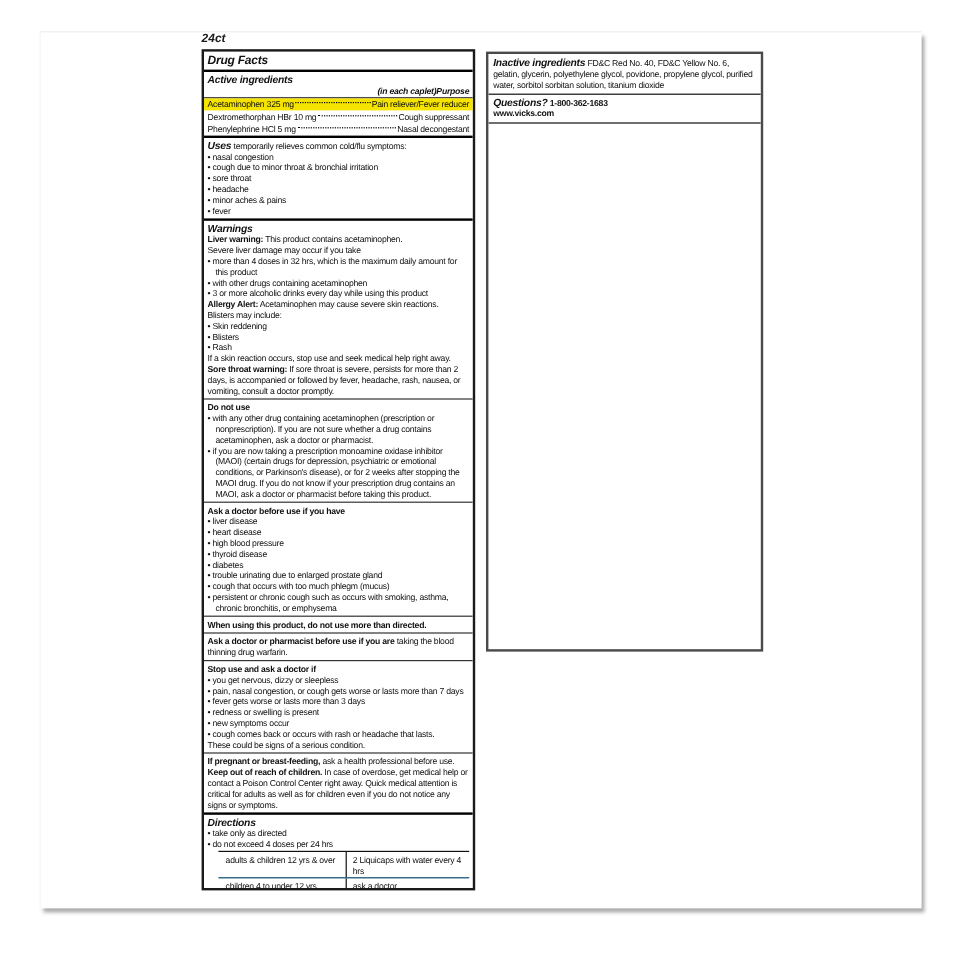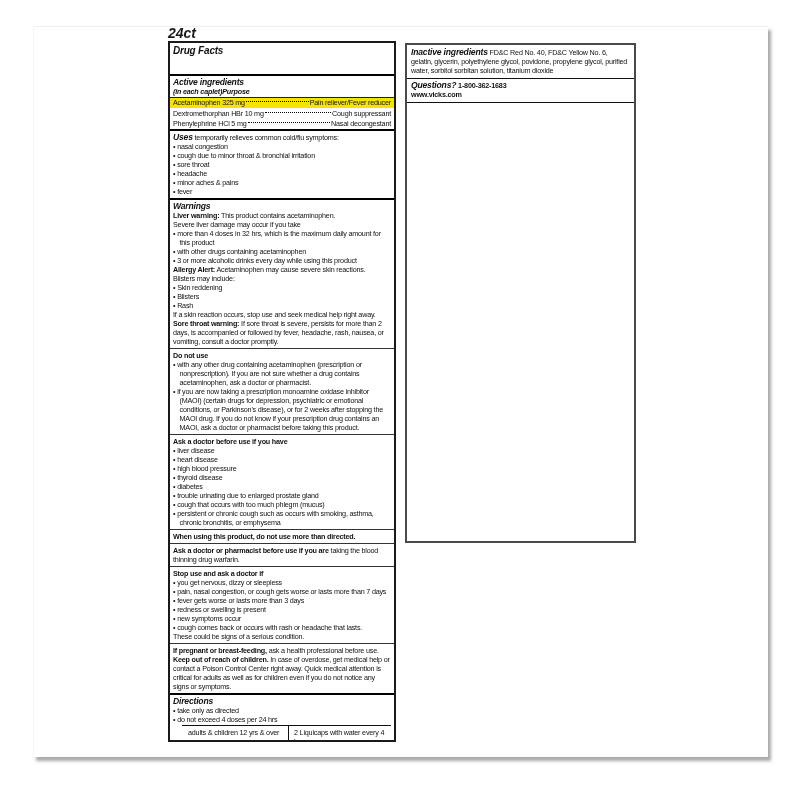--- a/index.html
+++ b/index.html
@@ -2,38 +2,38 @@
 <html><head>
 <meta charset="utf-8">
 <style>
   * { margin:0; padding:0; box-sizing:border-box; }
   html,body { width:800px; height:800px; background:#ffffff; font-family:"Liberation Sans", sans-serif; color:#111; }
   .page {
     position:absolute; left:33px; top:26px; width:735px; height:731px;
     background:#fff; border-top:1px solid #eeeeee; border-left:1px solid #f5f5f5;
     box-shadow:3px 4px 3px rgba(100,100,100,0.55);
   }
-  .count { position:absolute; left:134px; top:0px; font-style:italic; font-weight:bold; font-size:14px; line-height:12px; color:#1a1a1a; }
+  .count { position:absolute; left:134px; top:0px; font-style:italic; font-weight:bold; font-size:10px; line-height:12px; color:#1a1a1a; }
 
   .panel { position:absolute; background:#fff; overflow:hidden; }
   .left-box  { left:134px; top:14px; width:228px; height:701px; border:2px solid #1a1a1a; }
   .right-box { left:371px; top:16px; width:231px; height:500px; border:2px solid #4a4a4a; }
 
   .left-box, .right-box { font-size:7.2px; line-height:9px; letter-spacing:-0.2px; }
 
-  .df-title { font-style:italic; font-weight:bold; font-size:10px; line-height:12px; padding:2px 3px 17px; border-bottom:2px solid #000; }
+  .df-title { font-style:italic; font-weight:bold; font-size:10px; line-height:12px; padding:2px 3px 1px; border-bottom:2px solid #000; }
 
   .sec { padding:2px 3px 2px; border-top:1px solid #333; }
   .sec.thick { border-top:2px solid #000; }
 
   .hdr { font-style:italic; font-weight:bold; font-size:8.6px; }
   .bl  { font-weight:bold; }
 
   .active-hdr { padding:2px 3px 1px; }
-  .active-line2 { display:flex; justify-content:flex-start; font-style:italic; font-weight:bold; }
+  .active-line2 { display:flex; justify-content:flex-end; font-style:italic; font-weight:bold; }
   .rule { border-bottom:1px solid #222; }
 
   .irow { display:flex; align-items:center; padding:0 3px 1px; height:10.4px; }
   .irow .leader { flex:1; border-bottom:1px dotted #000; margin:0 1px 1.5px; min-width:6px; }
   .irow.hl { background:#F5E300; }
 
   .b { padding-left:6.5px; text-indent:-6.5px; }
   .b::before { content:"• "; }
 
   .dir-table { margin-left:9px; border-top:1px solid #111; margin-top:1px; }

